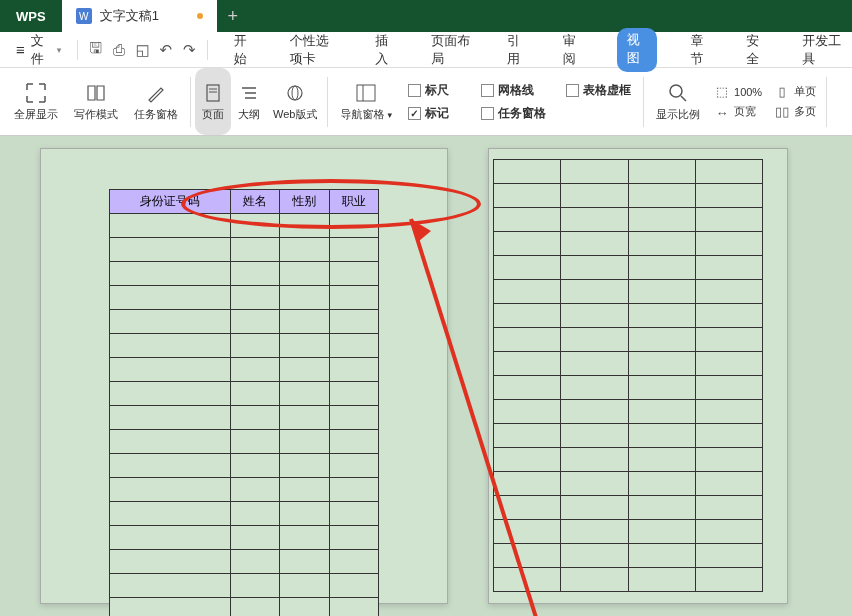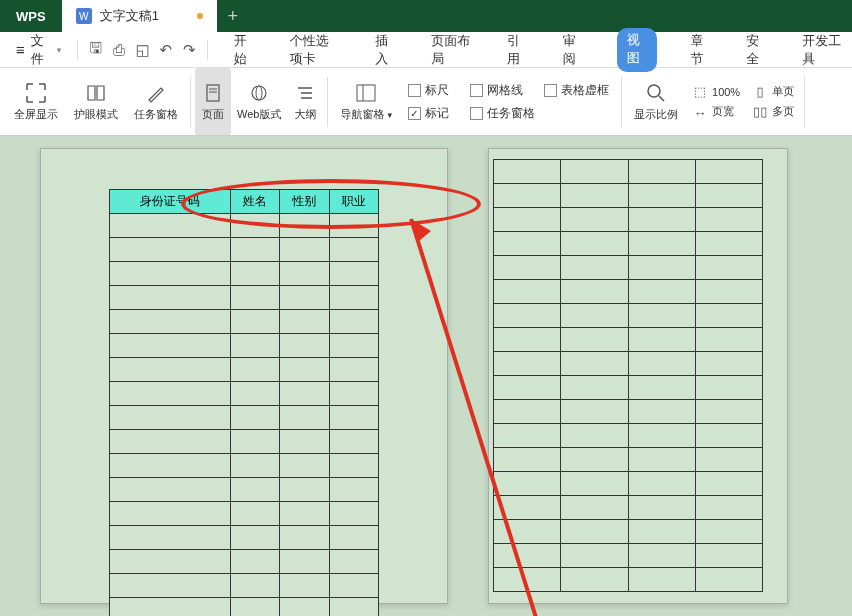--- a/index.html
+++ b/index.html
@@ -22,35 +22,35 @@
     .menu-tabs { display: flex; gap: 32px; margin-left: 16px; font-size: 13px; color: #333; }
     .menu-tab { padding: 4px 2px; cursor: pointer; }
     .menu-tab.active { background: #4a90e2; color: #fff; border-radius: 10px; padding: 3px 10px; }
     
     .ribbon { height: 68px; background: #fff; border-bottom: 1px solid #ccc; display: flex; align-items: center; padding: 0 6px; }
     .ribbon-group { display: flex; flex-direction: column; align-items: center; justify-content: center; padding: 4px 6px; gap: 2px; height: 100%; }
     .ribbon-group.big { padding: 4px 8px; }
     .ribbon-icon { width: 24px; height: 24px; display: flex; align-items: center; justify-content: center; color: #555; }
     .ribbon-label { font-size: 11px; color: #333; white-space: nowrap; }
     .ribbon-sep { width: 1px; height: 50px; background: #ddd; margin: 0 4px; }
-    .ribbon-group.selected { background: #e0e0e0; border-radius: 3px; }
+    .ribbon-group.selected { background: #e0e0e0; border-radius: 10px; }
     .checkbox-group { display: flex; flex-direction: column; gap: 6px; padding: 6px 8px; font-size: 12px; color: #333; }
-    .checkbox-row { display: flex; gap: 21px; }
+    .checkbox-row { display: flex; gap: 32px; font-weight: bold; }
     .check-item { display: flex; align-items: center; gap: 4px; }
     .checkbox { width: 13px; height: 13px; border: 1px solid #888; background: #fff; display: flex; align-items: center; justify-content: center; font-size: 10px; color: #333; }
     .ribbon-small-group { display: flex; flex-direction: column; gap: 4px; padding: 6px 6px; font-size: 11px; color: #333; }
     .ribbon-small-item { display: flex; align-items: center; gap: 4px; }
     .small-icon { width: 16px; height: 16px; display: flex; align-items: center; justify-content: center; color: #555; font-size: 13px; }
     .ribbon-group.highlighted { background: #d0e0d0; border-radius: 3px; }
     
     .doc-area { height: 480px; background: #c8dcc8; padding: 12px 40px; display: flex; gap: 40px; overflow: hidden; position: relative; }
     .page { width: 408px; background: #d0e4d0; border: 1px solid #aaa; box-shadow: 0 2px 6px rgba(0,0,0,0.15); padding: 40px 0 0 0; }
     .page-table { margin: 0 auto; border-collapse: collapse; width: 270px; }
     .page-table td, .page-table th { border: 1px solid #333; height: 24px; font-size: 12px; text-align: center; padding: 0; }
-    .page-table th { background: #5eead4; font-weight: normal; }
+    .page-table th { background: #c4b5fd; font-weight: normal; }
     .page-table td { background: #d0e4d0; }
     .page2 { width: 300px; }
     .page2 .page-table { margin-left: 4px; width: 270px; }
     
     .red-ellipse { position: absolute; left: 140px; top: 30px; width: 300px; height: 50px; border: 4px solid #e03020; border-radius: 50%; pointer-events: none; }
     .red-arrow { position: absolute; left: 360px; top: 60px; width: 180px; height: 530px; pointer-events: none; }
   </style>
 </head>
 <body>
 
@@ -99,21 +99,21 @@
         </svg>
       </div>
     <div class="ribbon-label">全屏显示</div>
   </div>
   <div class="ribbon-group big">
     <div class="ribbon-icon">
         <svg width="22" height="22" viewBox="0 0 22 22">
           <path d="M3 4 h7 v14 h-7 z M12 4 h7 v14 h-7 z" stroke="#555" stroke-width="1.2" fill="none"></path>
         </svg>
       </div>
-    <div class="ribbon-label">护眼模式</div>
+    <div class="ribbon-label">写作模式</div>
   </div>
   <div class="ribbon-group big">
     <div class="ribbon-icon">
         <svg width="22" height="22" viewBox="0 0 22 22">
           <path d="M4 18 L16 6 L18 8 L6 20 z" stroke="#555" stroke-width="1.2" fill="none"></path>
         </svg>
       </div>
     <div class="ribbon-label">任务窗格</div>
   </div>
   <div class="ribbon-sep"></div>
@@ -123,35 +123,35 @@
           <rect x="4" y="2" width="12" height="16" stroke="#555" stroke-width="1.2" fill="none"></rect>
           <line x1="6" y1="6" x2="14" y2="6" stroke="#555"></line>
           <line x1="6" y1="9" x2="14" y2="9" stroke="#555"></line>
         </svg>
       </div>
     <div class="ribbon-label">页面</div>
   </div>
   <div class="ribbon-group">
     <div class="ribbon-icon">
         <svg width="20" height="20" viewBox="0 0 20 20">
-          <circle cx="10" cy="10" r="7" stroke="#555" stroke-width="1.2" fill="none"></circle>
-          <ellipse cx="10" cy="10" rx="3" ry="7" stroke="#555" stroke-width="1" fill="none"></ellipse>
-        </svg>
-      </div>
-    <div class="ribbon-label">Web版式</div>
-  </div>
-  <div class="ribbon-group">
-    <div class="ribbon-icon">
-        <svg width="20" height="20" viewBox="0 0 20 20">
           <line x1="3" y1="5" x2="17" y2="5" stroke="#555" stroke-width="1.5"></line>
           <line x1="6" y1="10" x2="17" y2="10" stroke="#555" stroke-width="1.5"></line>
           <line x1="6" y1="15" x2="17" y2="15" stroke="#555" stroke-width="1.5"></line>
         </svg>
       </div>
     <div class="ribbon-label">大纲</div>
+  </div>
+  <div class="ribbon-group">
+    <div class="ribbon-icon">
+        <svg width="20" height="20" viewBox="0 0 20 20">
+          <circle cx="10" cy="10" r="7" stroke="#555" stroke-width="1.2" fill="none"></circle>
+          <ellipse cx="10" cy="10" rx="3" ry="7" stroke="#555" stroke-width="1" fill="none"></ellipse>
+        </svg>
+      </div>
+    <div class="ribbon-label">Web版式</div>
   </div>
   <div class="ribbon-sep"></div>
   <div class="ribbon-group big">
     <div class="ribbon-icon">
         <svg width="22" height="20" viewBox="0 0 22 20">
           <rect x="2" y="2" width="18" height="16" stroke="#555" fill="none"></rect>
           <line x1="8" y1="2" x2="8" y2="18" stroke="#555"></line>
         </svg>
       </div>
     <div class="ribbon-label"><span>导航窗格</span> <span style="font-size:9px;">▾</span></div>

